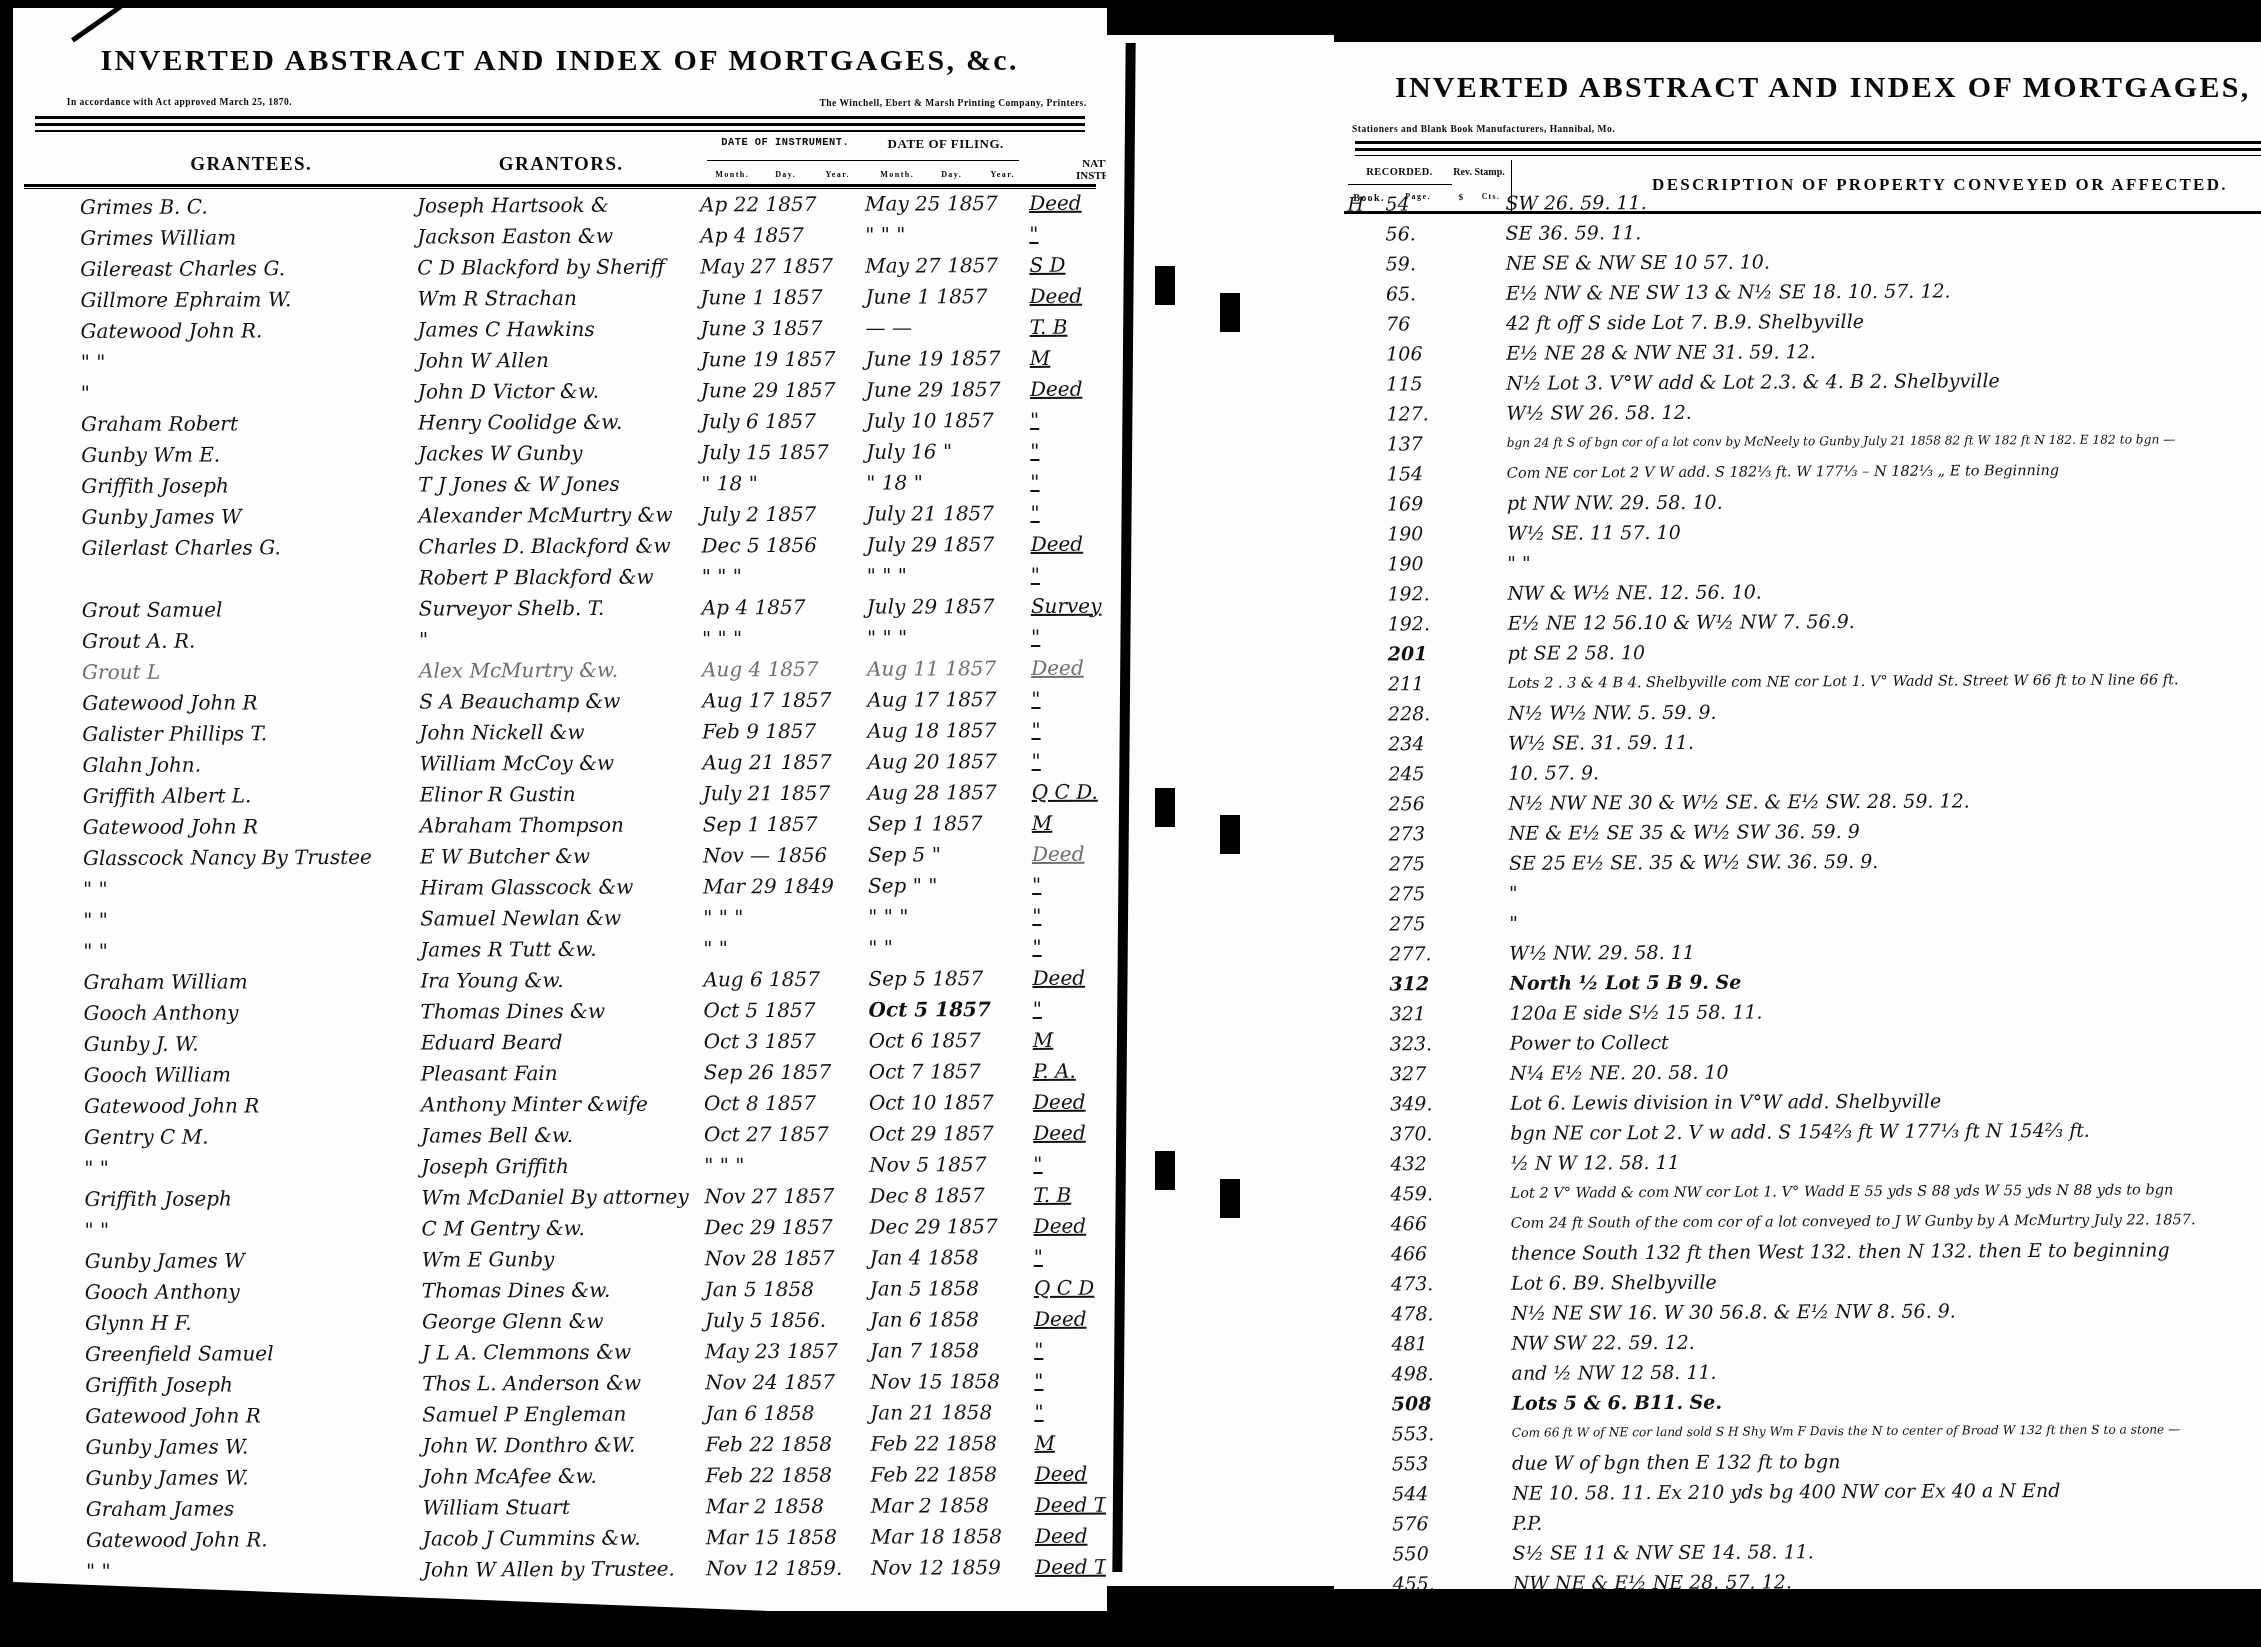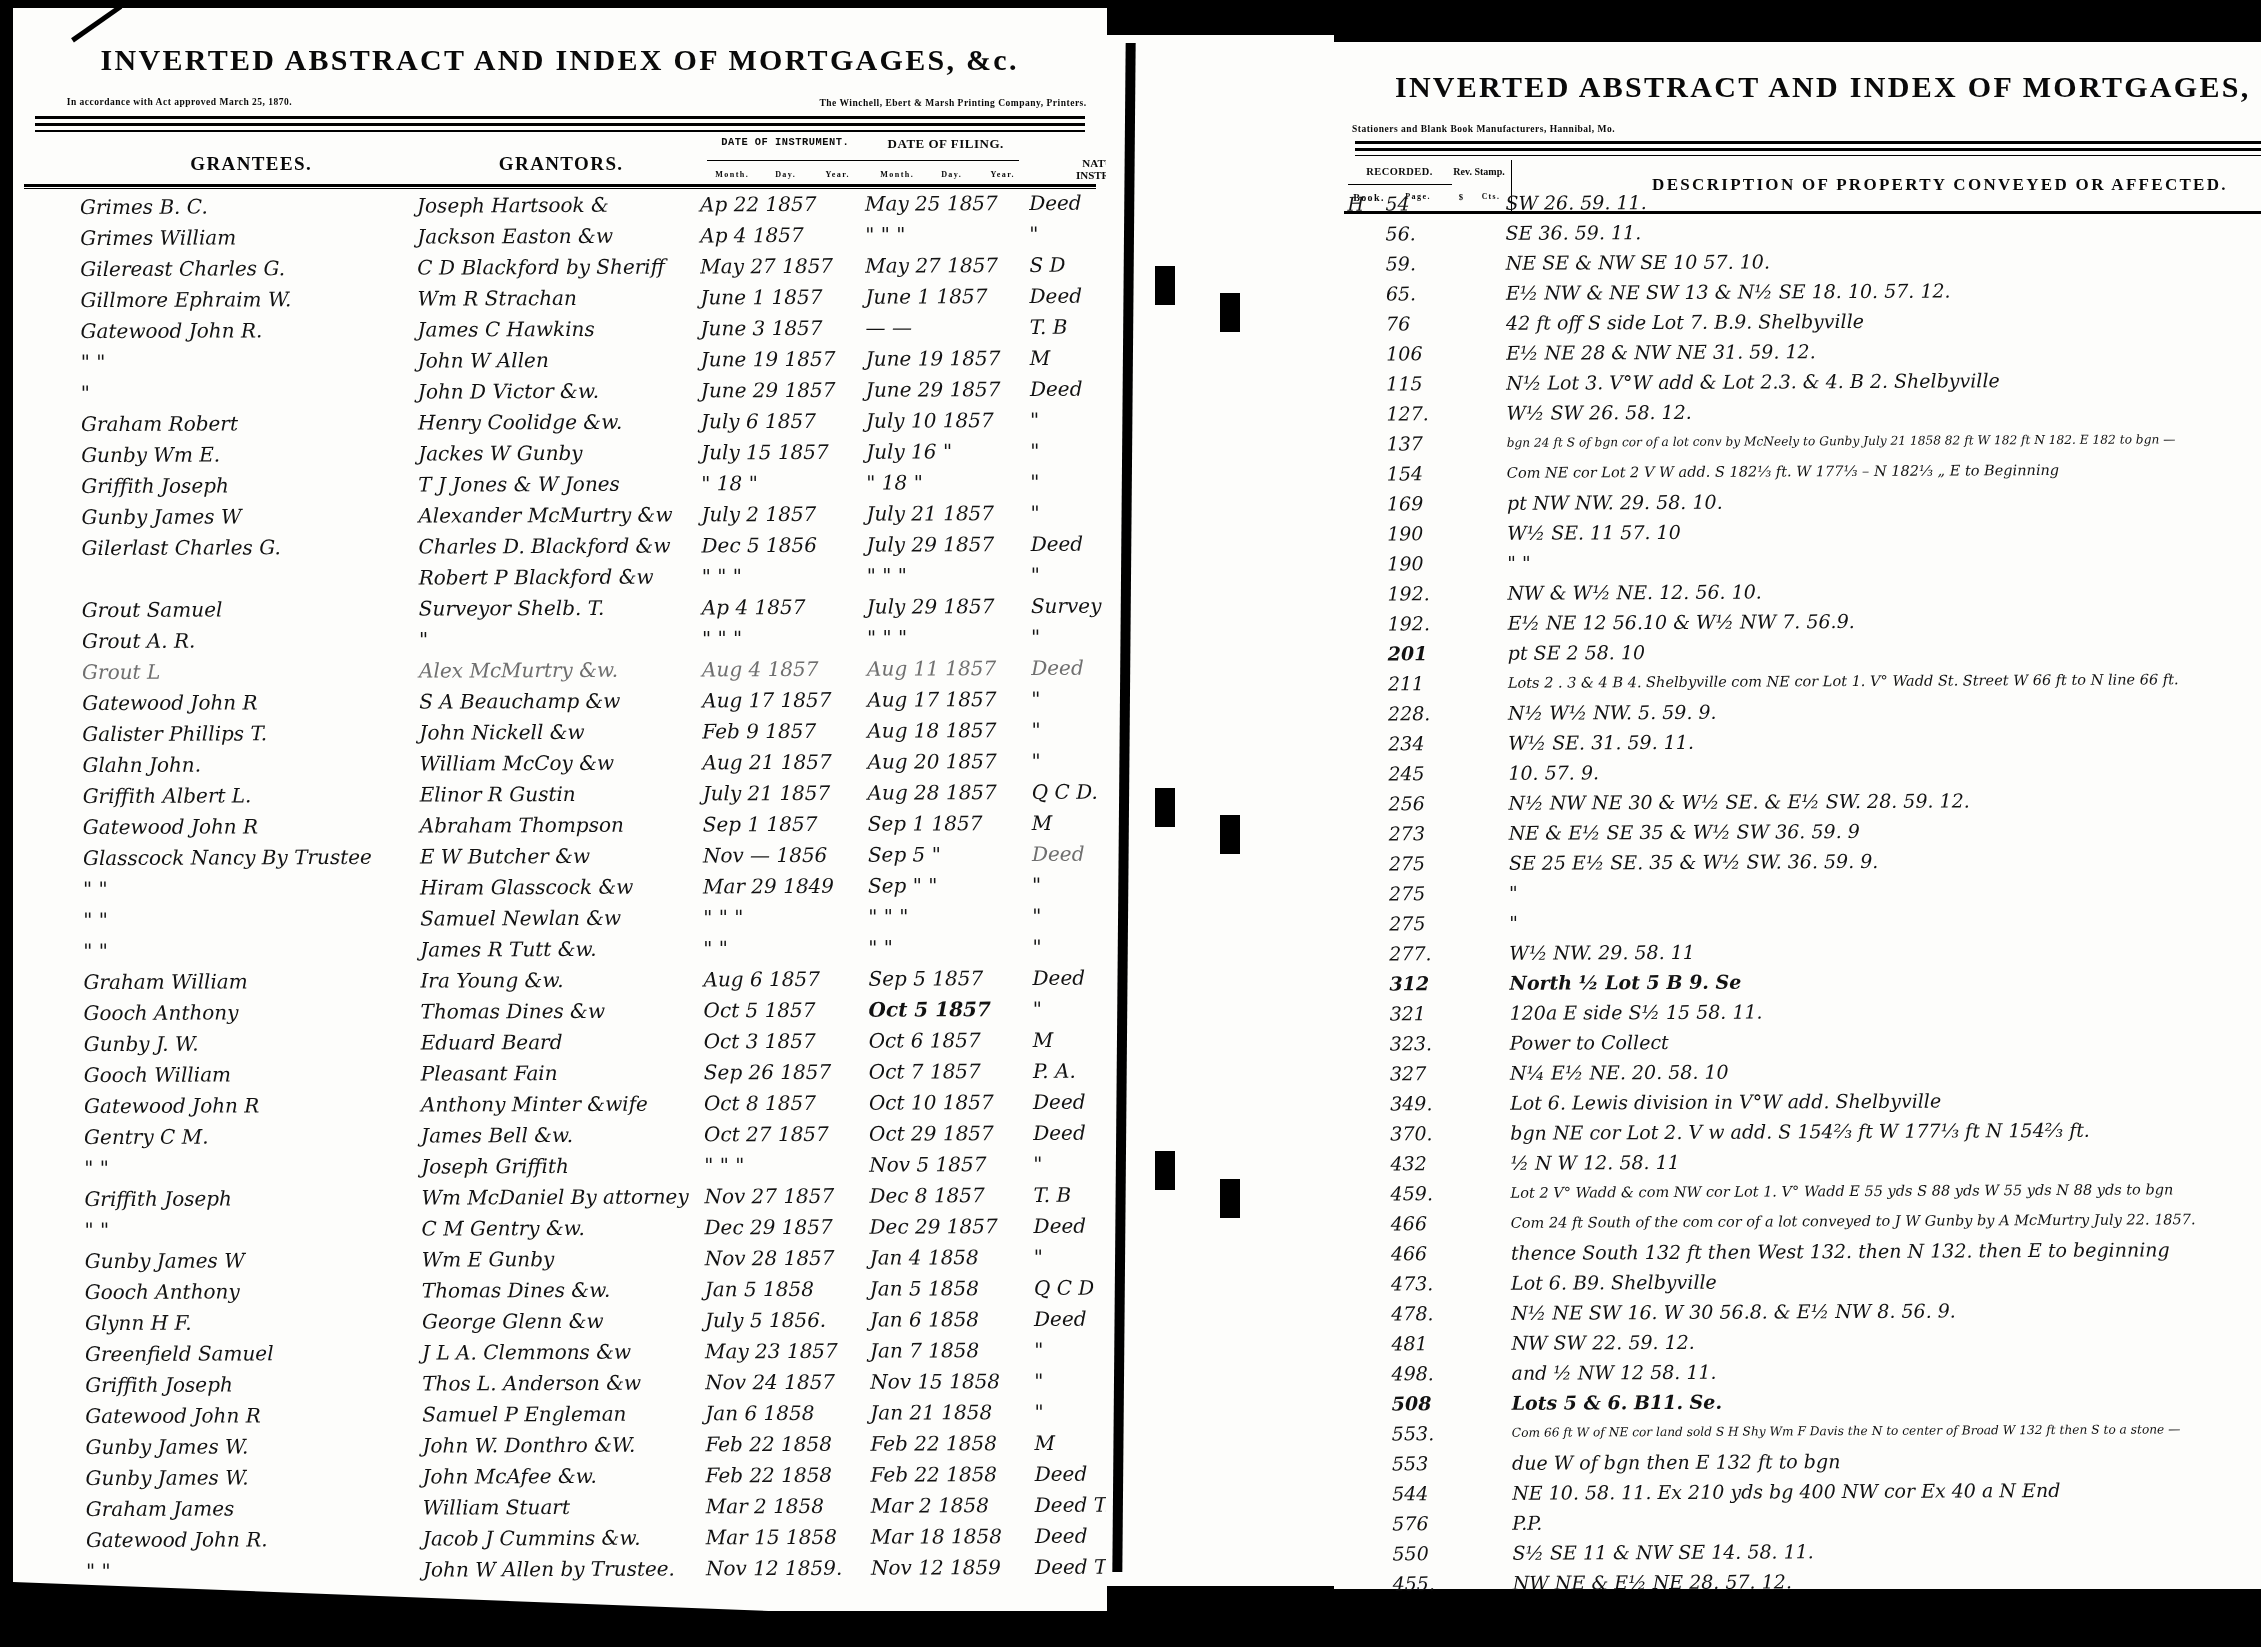--- a/index.html
+++ b/index.html
@@ -34,21 +34,21 @@
   .lrow{display:grid;grid-template-columns:337px 283px 165px 156px 149px;
         padding-left:70px;height:31px;align-items:center;font-size:20px;white-space:nowrap;}
   .lrow span{overflow:visible;}
   #rrows{position:absolute;left:0;top:144px;width:1040px;transform:rotate(-0.3deg);}
   .rrow{display:grid;grid-template-columns:38px 79px 41px auto;
         padding-left:17px;height:30px;align-items:center;font-size:19px;white-space:nowrap;}
   .bold{font-weight:bold;}
   .faint{color:#6f6f6f;}
   .sm{font-size:14.5px;}
   .xs{font-size:12.2px;}
-  .c-nature{padding-left:8.1px;}
+  .c-nature{padding-left:8.1px;text-decoration:underline;}
 </style>
 </head>
 <body>
 
 <div class="page" id="left-page">
   <div class="corner-slash"></div>
   <div class="ptitle" style="top:35px;">INVERTED ABSTRACT AND INDEX OF MORTGAGES, &amp;c.</div>
   <div class="psub" style="left:54px;top:89px;">In accordance with Act approved March 25, 1870.</div>
   <div class="psub" style="right:20px;top:90px;">The Winchell, Ebert &amp; Marsh Printing Company, Printers.</div>
   <div class="rules" style="top:108px;">

